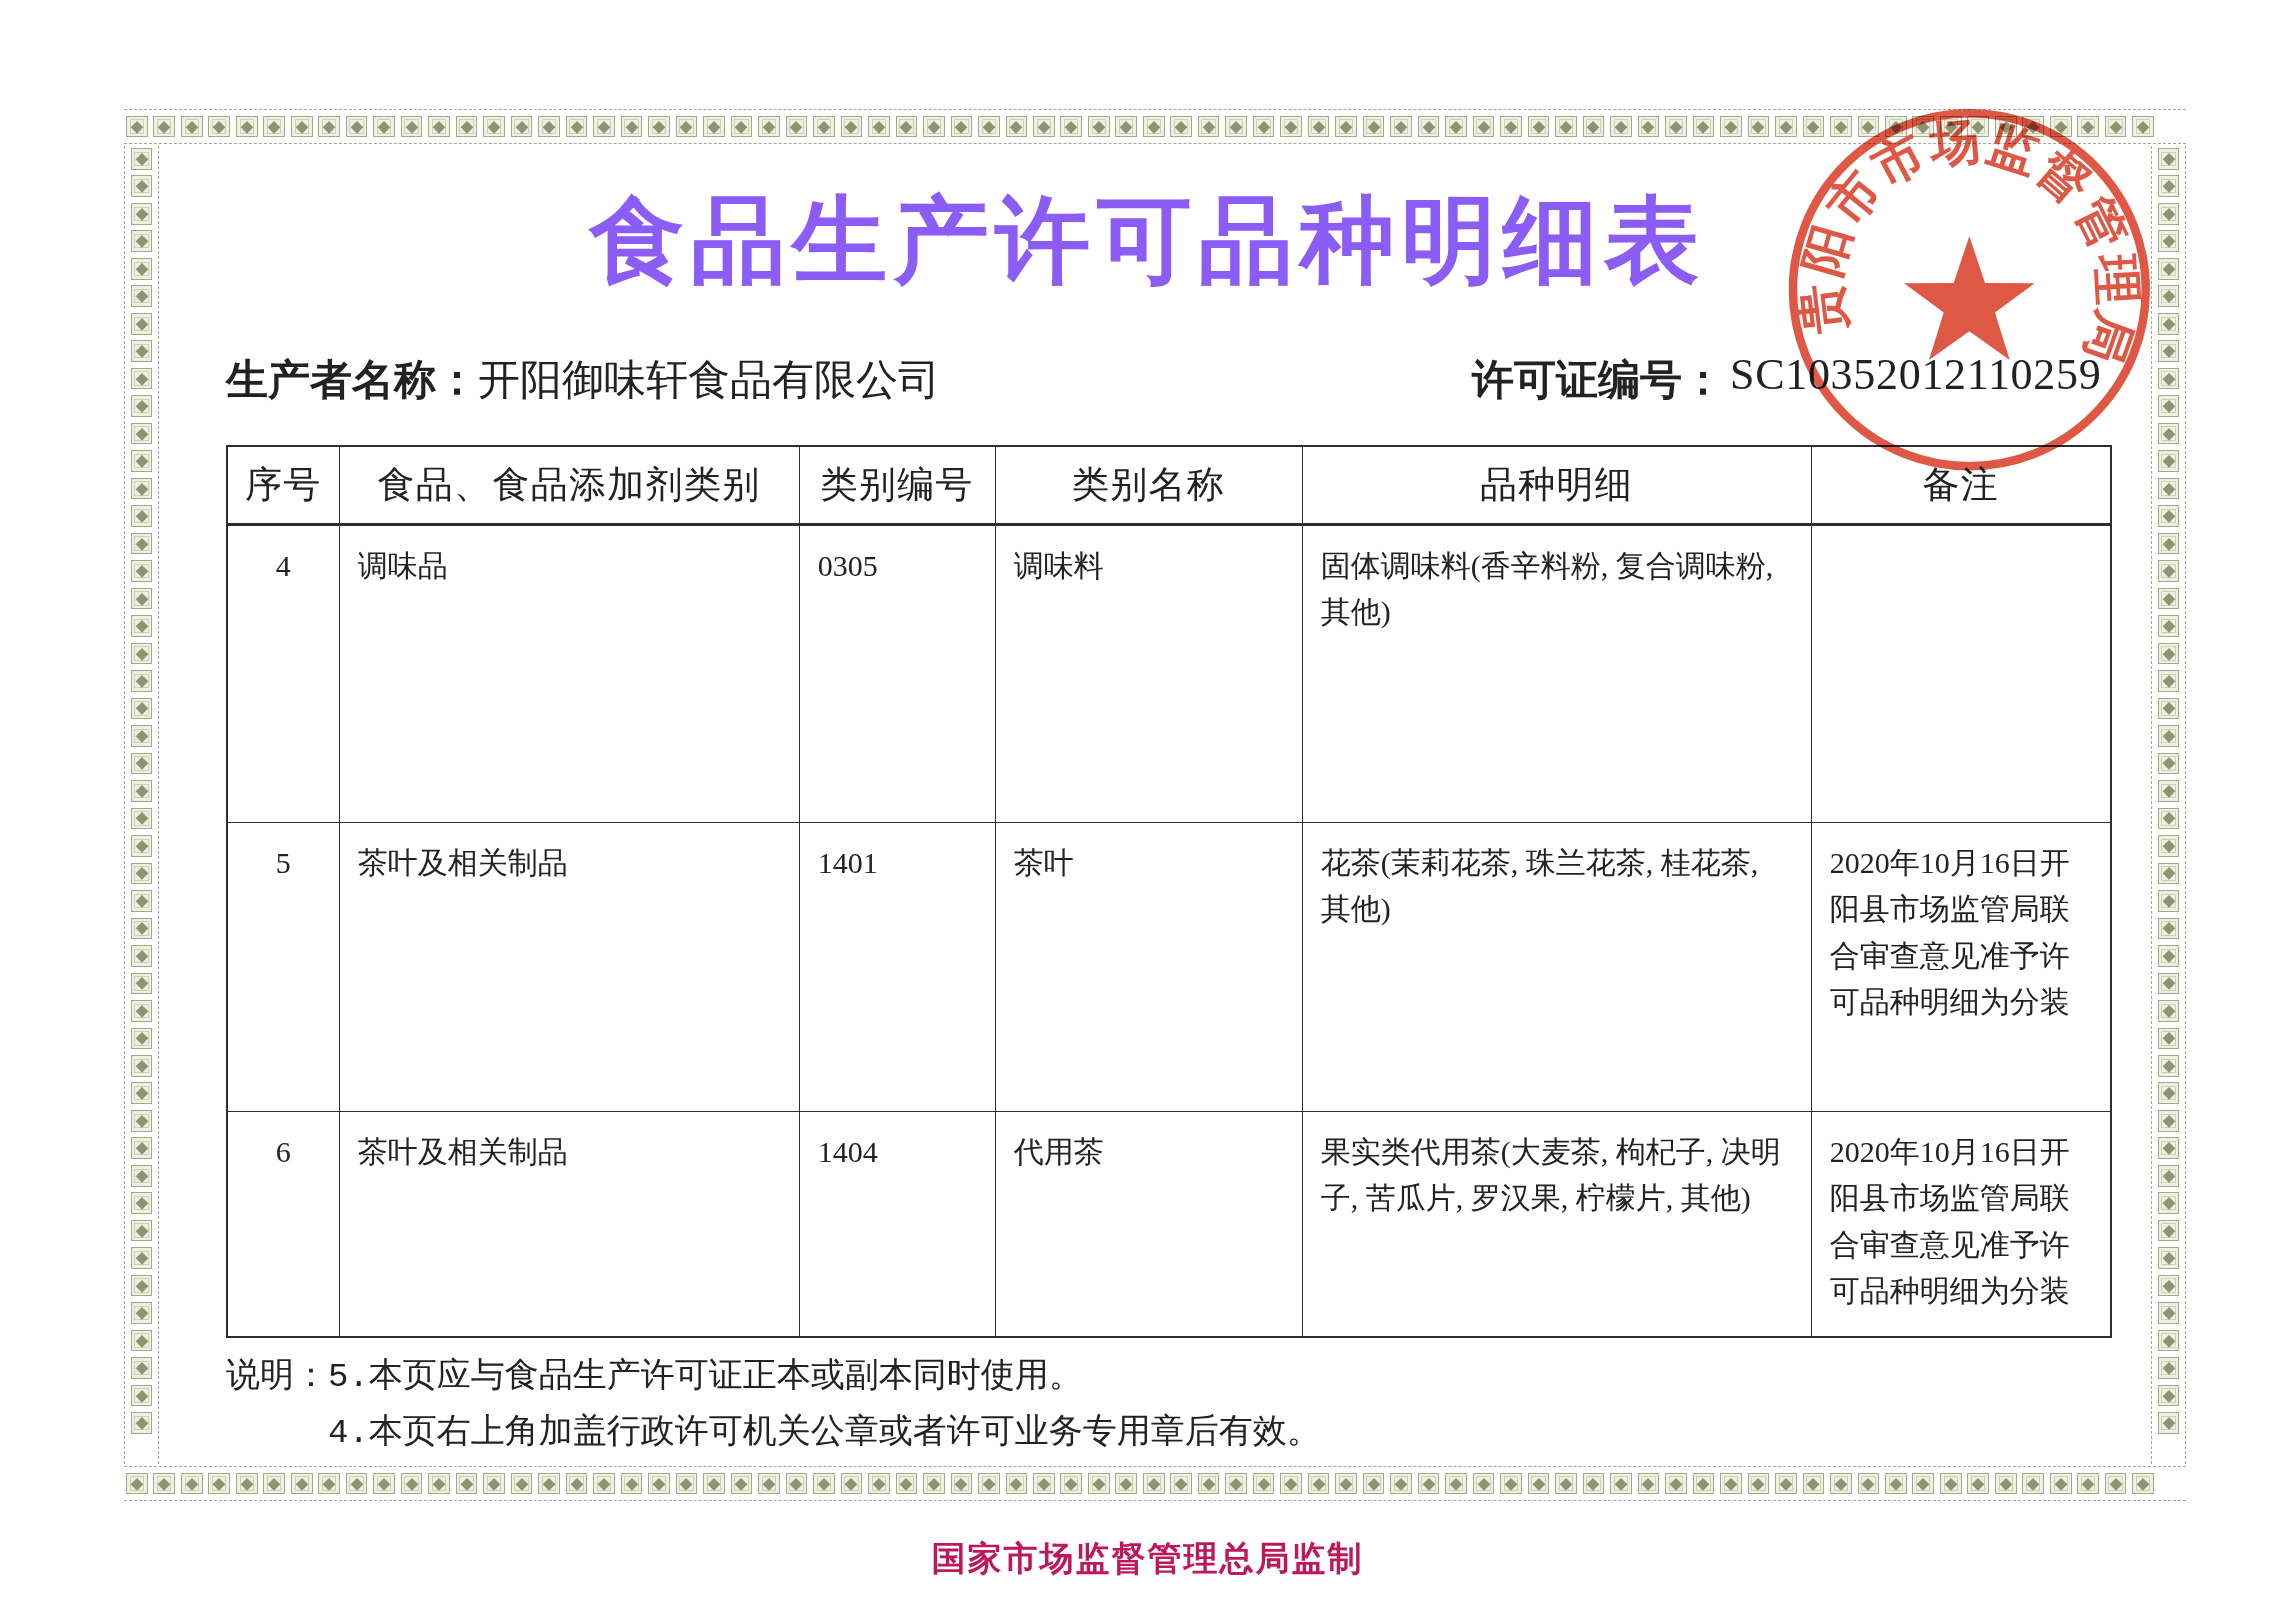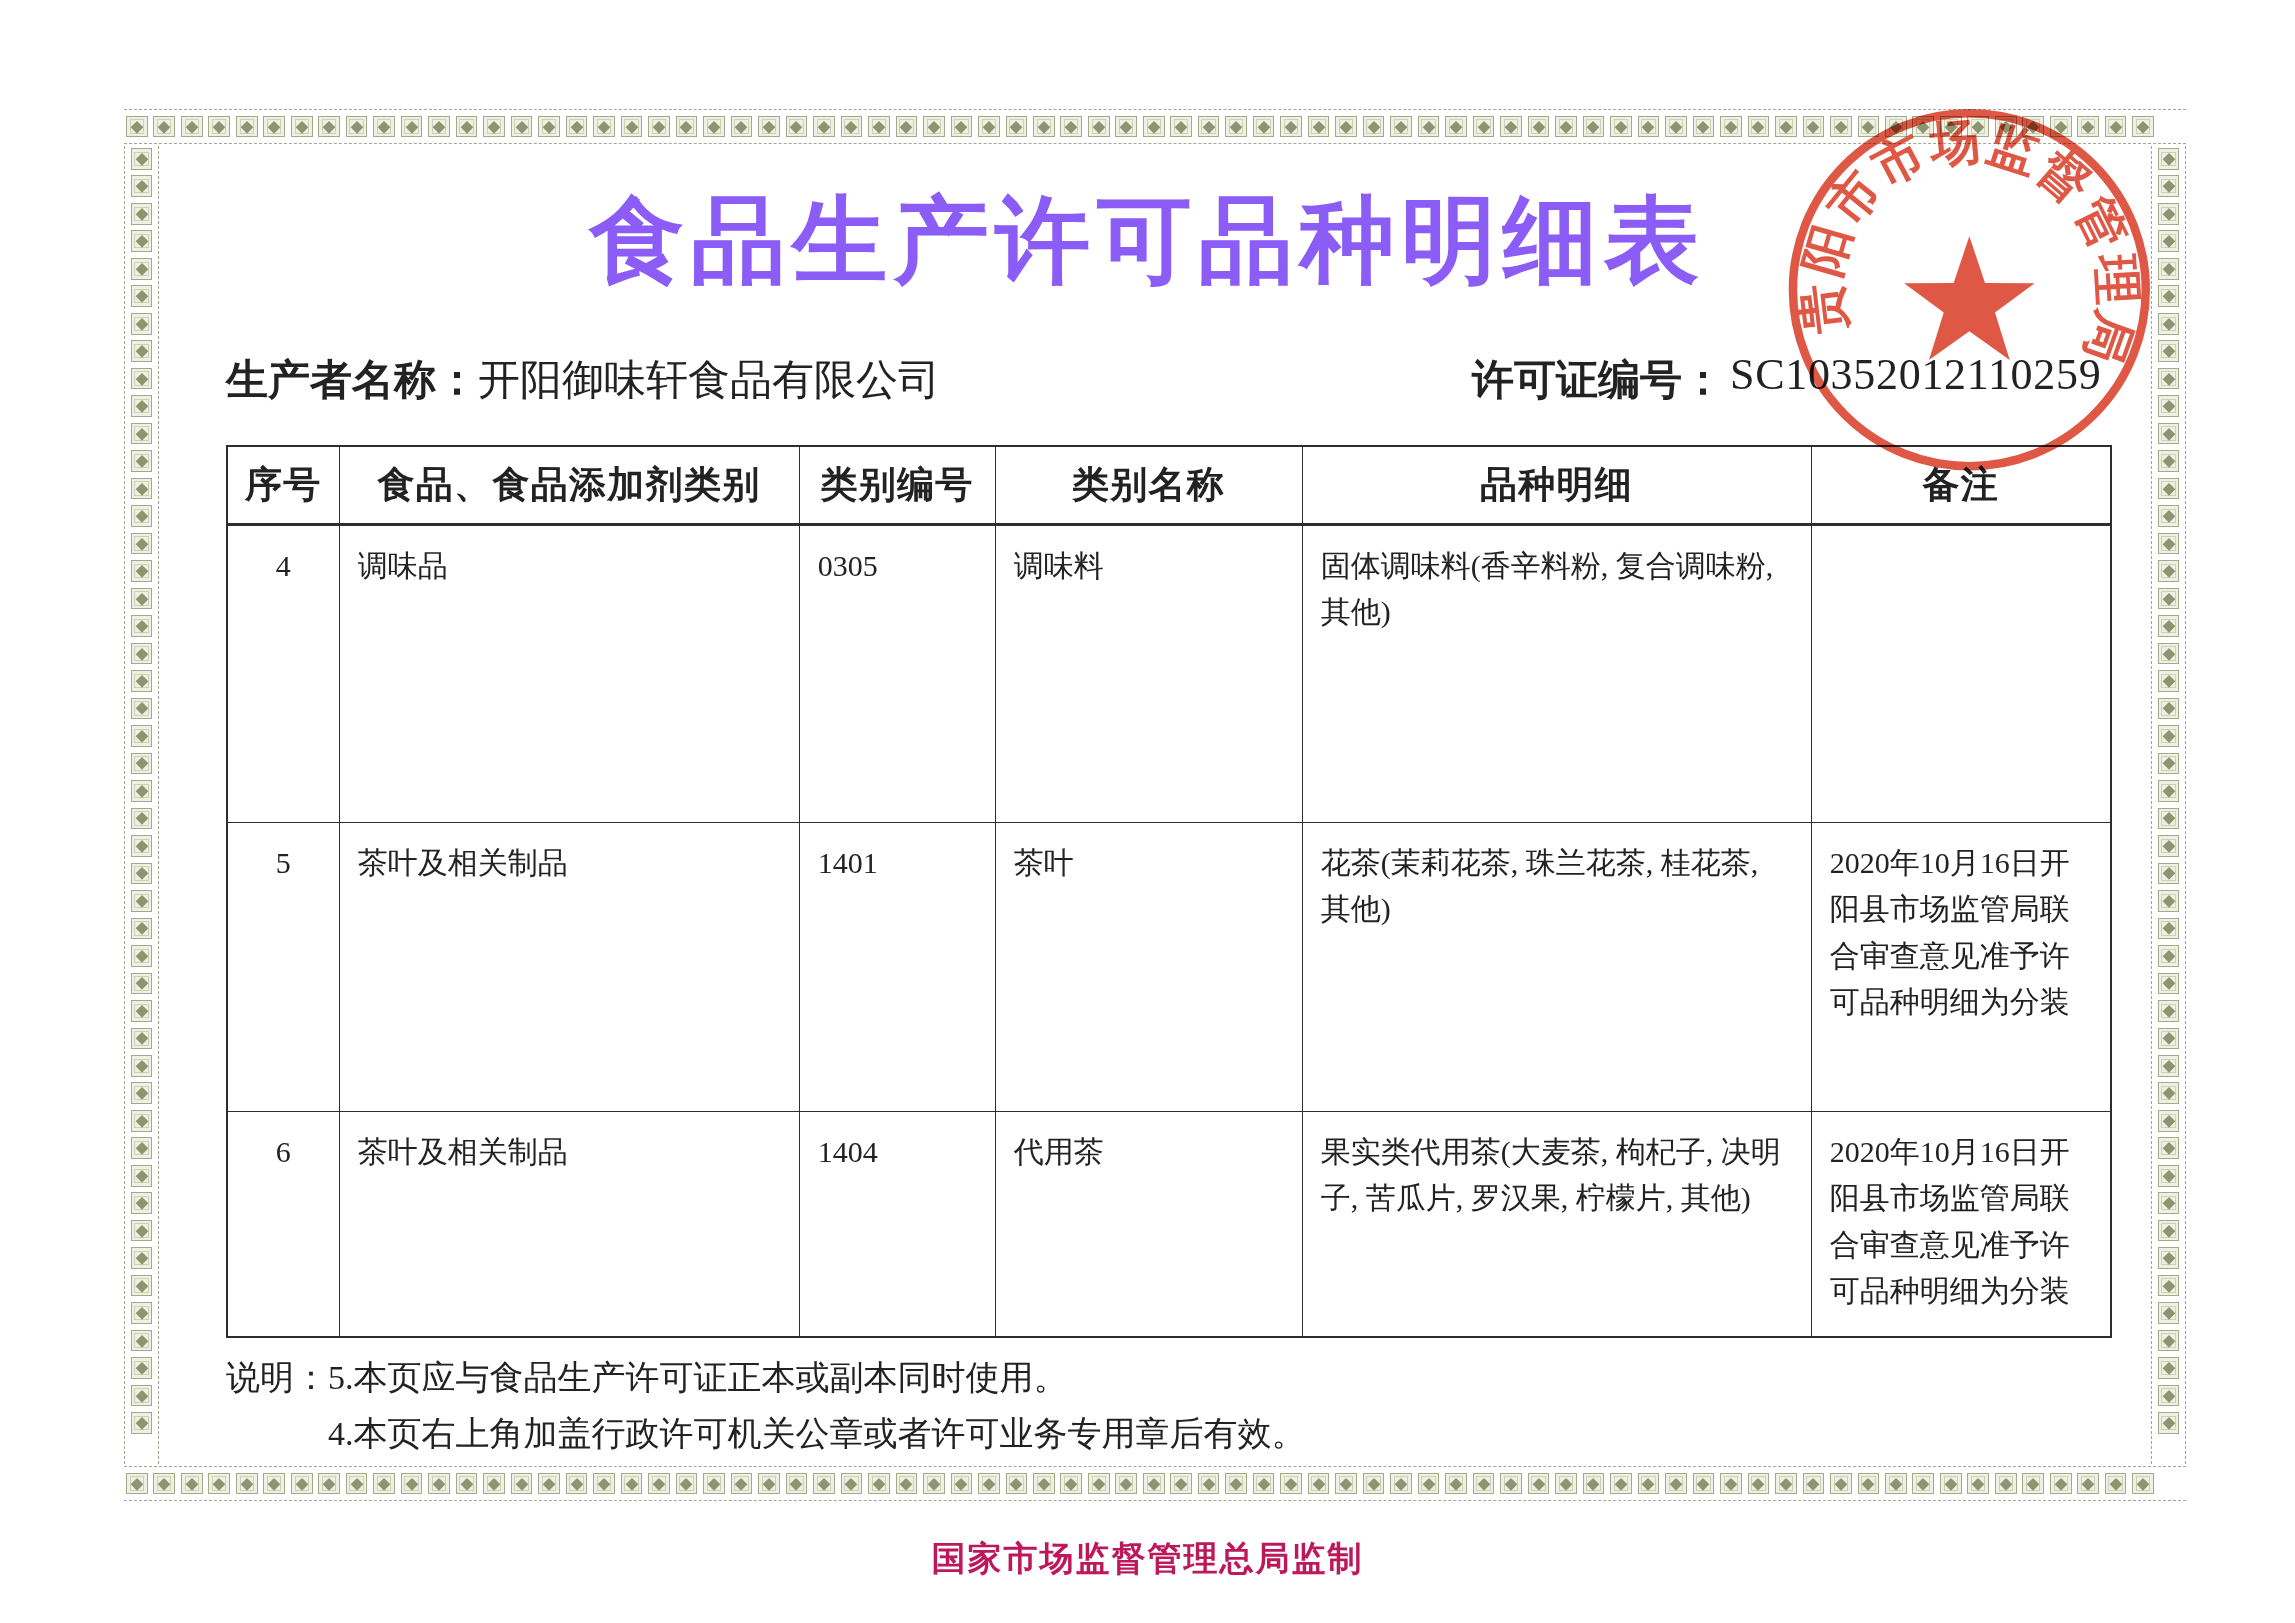--- a/index.html
+++ b/index.html
@@ -68,34 +68,34 @@
     width:1884px; table-layout:fixed;
     border-collapse:collapse;
     border:2.6px solid #2e2e2e;
   }
   table.license th, table.license td {
     border:1.3px solid #2e2e2e;
     font-weight:normal;
   }
   table.license thead tr { height:78px; }
   table.license th {
-    font-size:37px; font-weight:bold; text-align:center; vertical-align:middle;
+    font-size:37px; font-weight:normal; text-align:center; vertical-align:middle;
     border-bottom:3.9px solid #2e2e2e; letter-spacing:1.3px;
   }
   table.license td {
     vertical-align:top; font-size:30px; padding:17px 18.3px; line-height:1.55;
   }
   tr.r0 { height:298px; } tr.r1 { height:289px; } tr.r2 { height:226px; }
   td.c-seq { text-align:center; font-size:31px; padding-top:19.6px; }
   td.c-detail, td.c-remark { font-size:29px; padding:19.6px 17px; line-height:1.6; }
 
   
   .notes {
     position:absolute; left:226px; top:1359px;
-    display:flex; font-size:34px; line-height:1.1;
+    display:flex; font-size:34px; line-height:1.1;font-family:Liberation Mono, monospace;
   }
   .notes .n-lbl { white-space:nowrap; }
   .notes .n-line { margin-bottom:18.3px; }
   .bottom-text {
     position:absolute; left:0; top:1536px; width:100%;
     text-align:center; font-size:34px; font-weight:bold; letter-spacing:2px;
     color:#be185d;
   }
 
   

